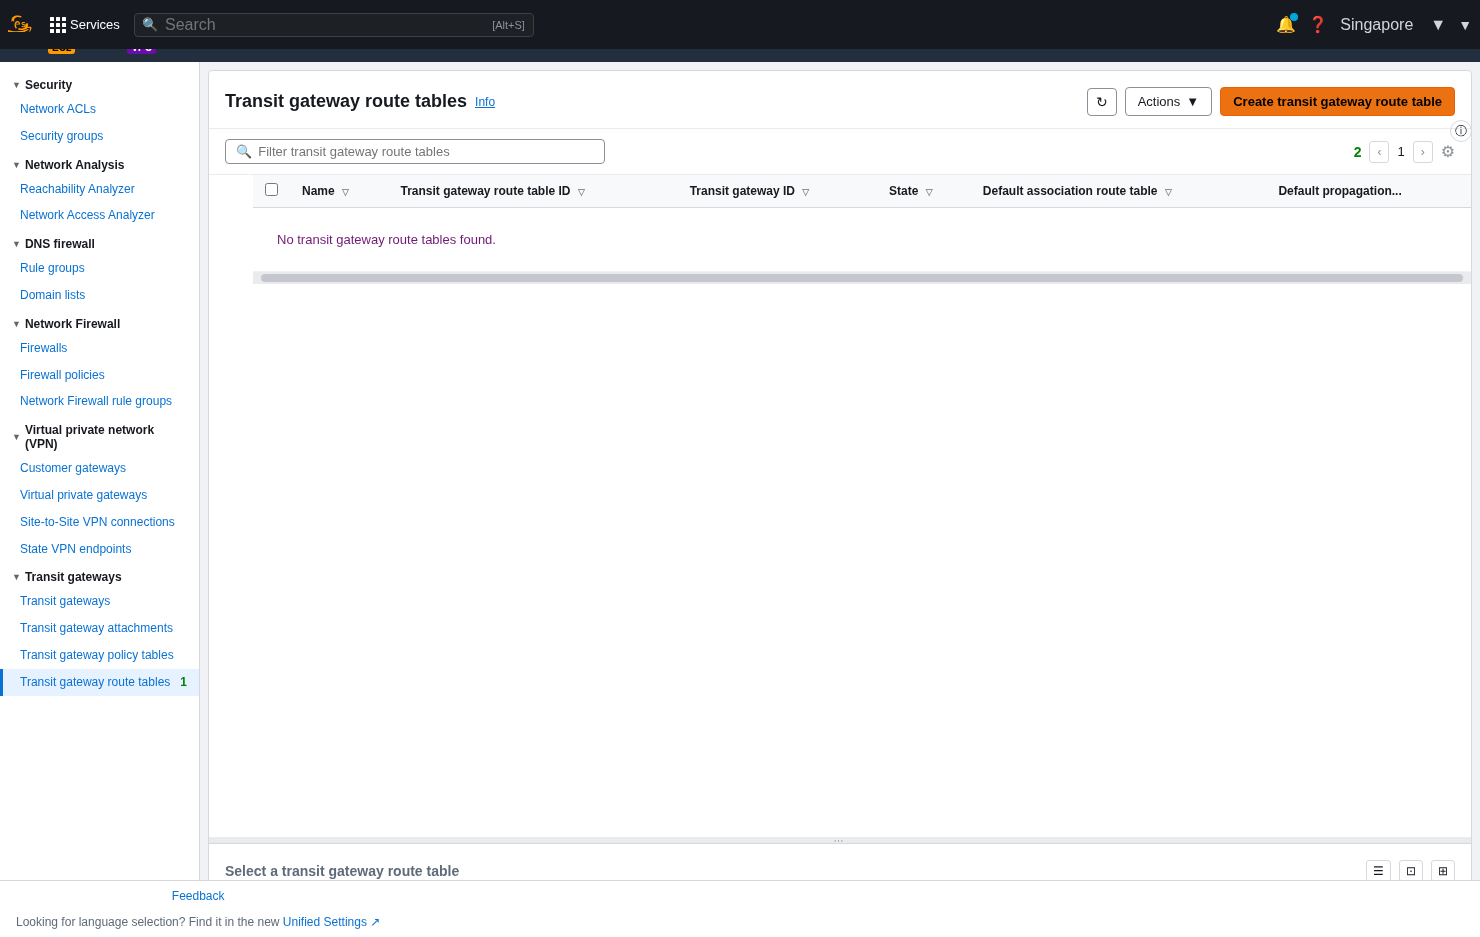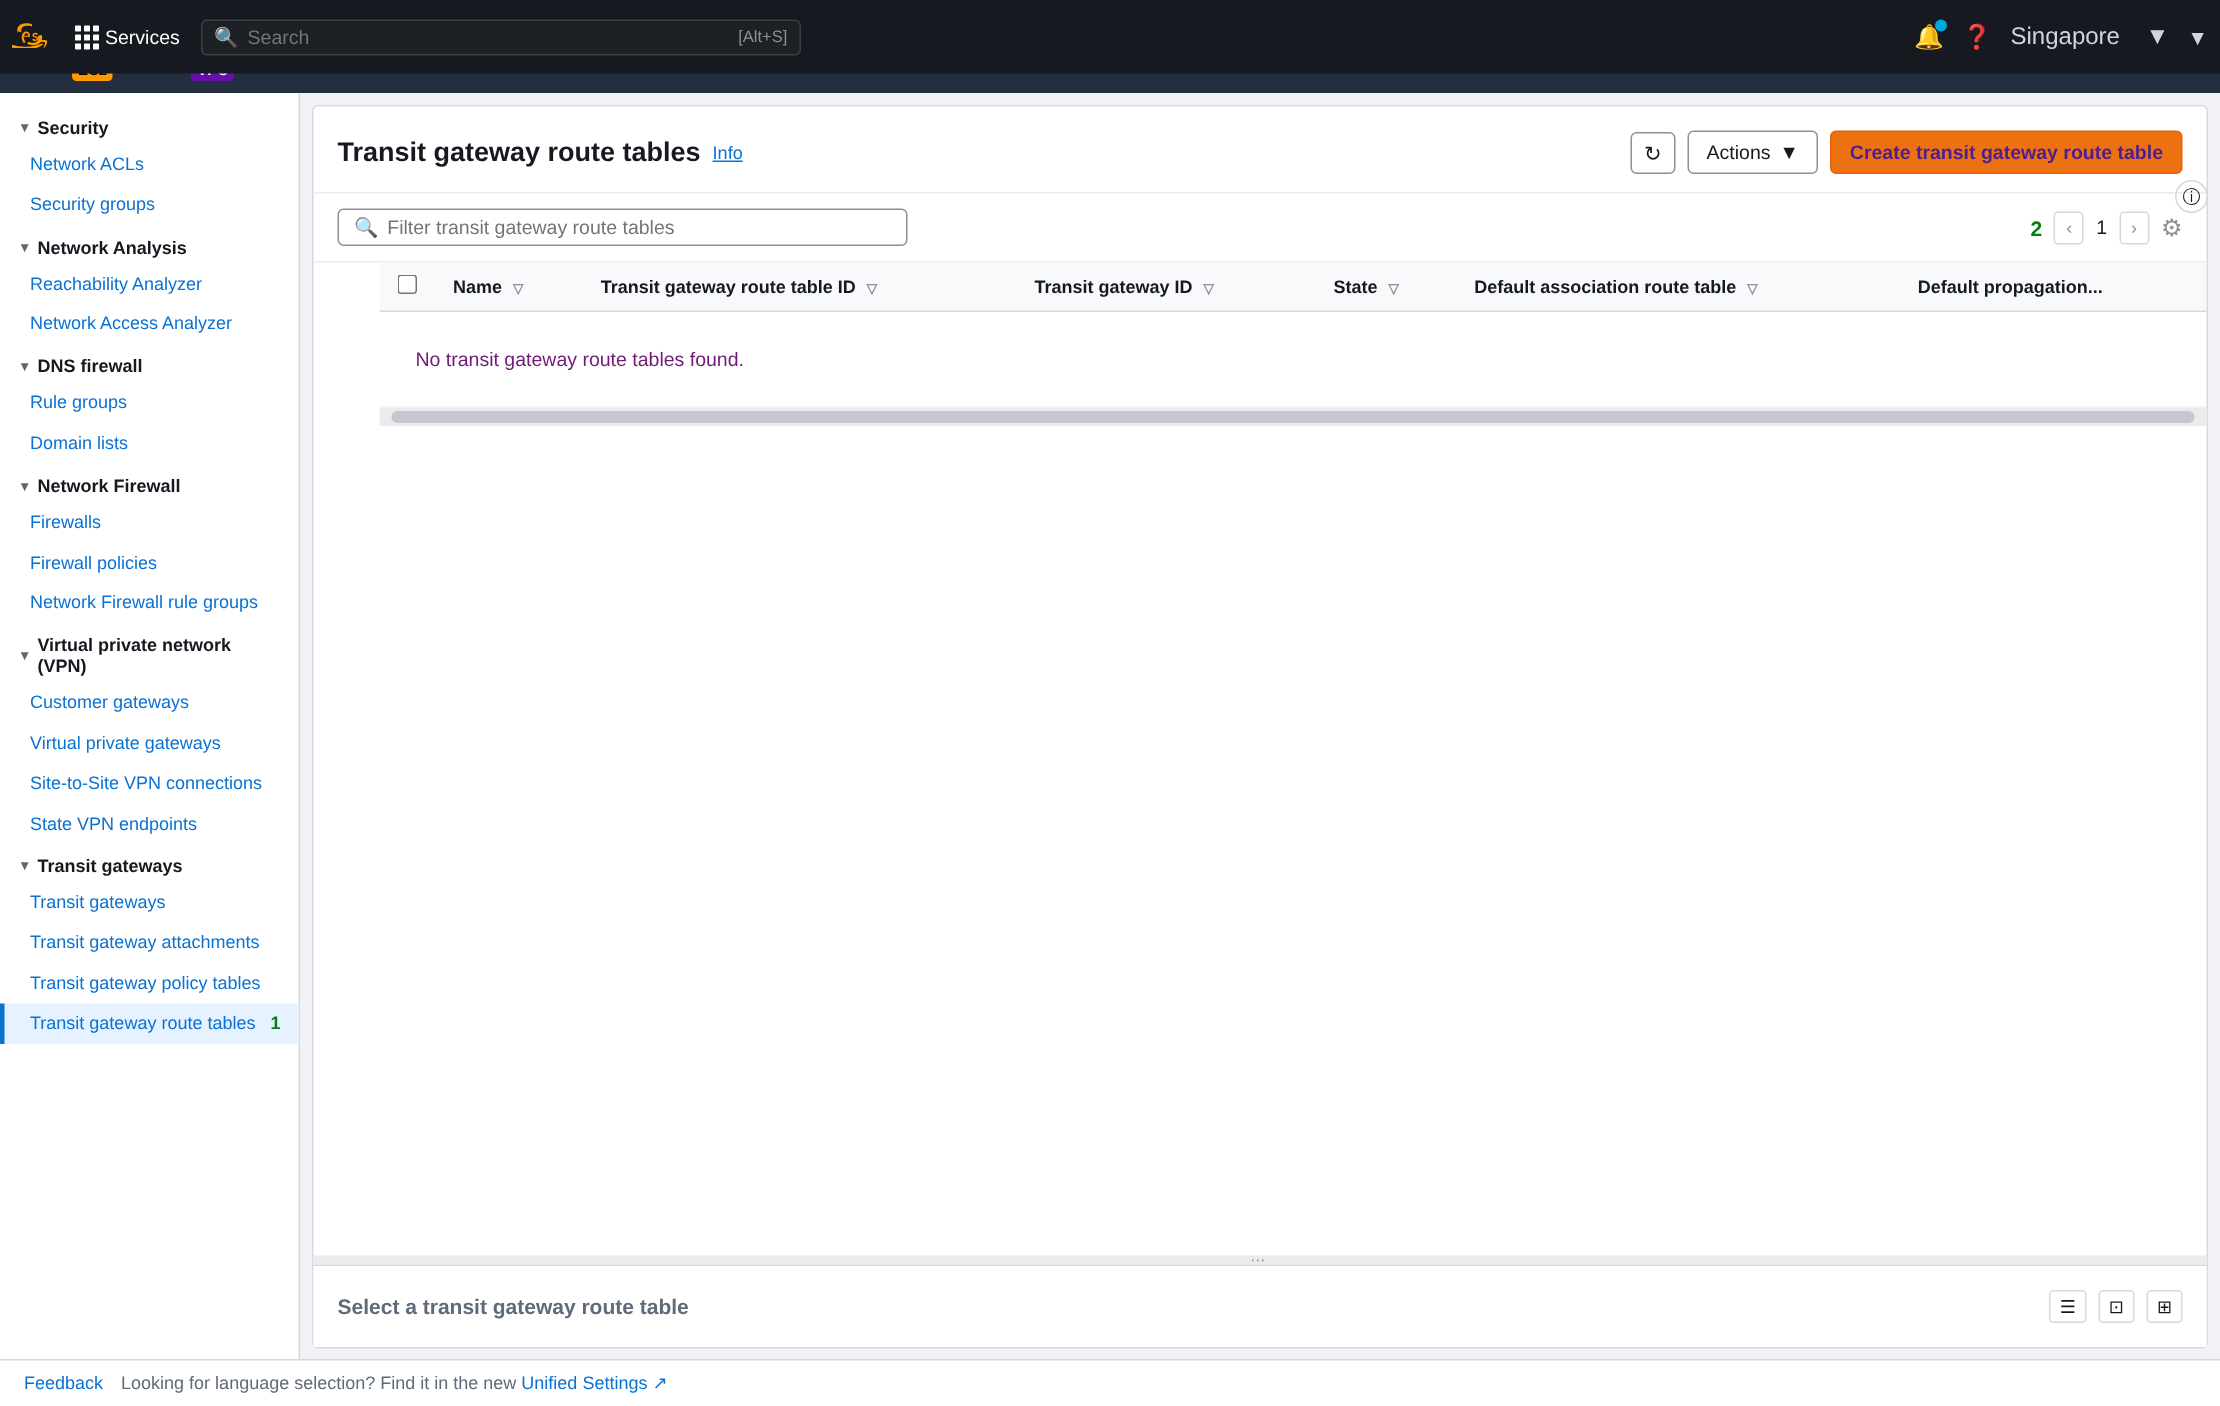--- a/index.html
+++ b/index.html
@@ -21,21 +21,21 @@
       background: none; border: none;
     }
     .services-btn .grid-icon { display: grid; grid-template-columns: repeat(3,4px); gap: 2px; }
     .services-btn .grid-icon span { width: 4px; height: 4px; background: #fff; border-radius: 0.5px; display: block; }
     .search-bar {
       display: flex; align-items: center;
       background: #1d2125; border: 1px solid #3c4043; border-radius: 4px;
       padding: 0 8px; height: 24px; flex: 1; max-width: 400px;
     }
     .search-bar input {
-      background: none; border: none; outline: none; color: #3b82f6; font-size: 13px; flex: 1;
+      background: none; border: none; outline: none; color: #3b82f6; font-size: 16px; flex: 1;
     }
     .search-bar .shortcut { color: #8d9098; font-size: 11px; margin-left: 4px; }
     .nav-right { margin-left: auto; display: flex; align-items: center; gap: 12px; }
     .nav-right .icon-btn { color: #d1d5db; cursor: pointer; background: none; border: none; font-size: 16px; position: relative; }
     .notif-dot { width: 8px; height: 8px; background: #00a8e1; border-radius: 50%; position: absolute; top: -2px; right: -2px; }
     .region-btn { color: #d1d5db; font-size: 16px; background: none; border: none; cursor: pointer; display: flex; align-items: center; gap: 17px; }
     .expand-btn { color: #d1d5db; font-size: 14px; background: none; border: none; cursor: pointer; }
 
     
     .secondary-nav {
@@ -131,21 +131,21 @@
       background: none; border: 1px solid #8d9098; border-radius: 4px;
       padding: 5px 8px; cursor: pointer; color: #16191f; font-size: 14px;
     }
     .actions-btn {
       background: #fff; border: 1px solid #8d9098; border-radius: 4px;
       padding: 6px 12px; cursor: pointer; color: #16191f; font-size: 13px;
       display: flex; align-items: center; gap: 6px;
     }
     .create-btn {
       background: #ec7211; border: 1px solid #eb5f07; border-radius: 4px;
-      padding: 6px 12px; cursor: pointer; color: #4c1d95; font-size: 13px; font-weight: 600;
+      padding: 6px 12px; cursor: pointer; color: #000000; font-size: 13px; font-weight: 600;
     }
 
     
     .filter-bar {
       padding: 10px 16px;
       border-bottom: 1px solid #e9ebed;
       display: flex;
       align-items: center;
       justify-content: space-between;
     }
@@ -214,21 +214,21 @@
       padding: 8px 16px;
       display: flex;
       align-items: center;
       justify-content: space-between;
       font-size: 12px;
       color: #5f6b7a;
       position: fixed;
       bottom: 0; left: 0; right: 0;
       z-index: 100;
     }
-    .footer-left { display: flex; align-items: center; gap: 12px; }
+    .footer-left { display: flex; align-items: center; gap: 12px; flex-direction: column; }
     .footer a { color: #0972d3; text-decoration: none; }
     .footer-right { display: flex; gap: 16px; }
 
     
     .info-circle-btn {
       position: fixed; right: 8px; top: 50%; transform: translateY(-50%);
       background: none; border: 1px solid #d5d9de; border-radius: 50%;
       width: 22px; height: 22px; display: flex; align-items: center; justify-content: center;
       cursor: pointer; font-size: 12px; color: #16191f; z-index: 50;
     }

